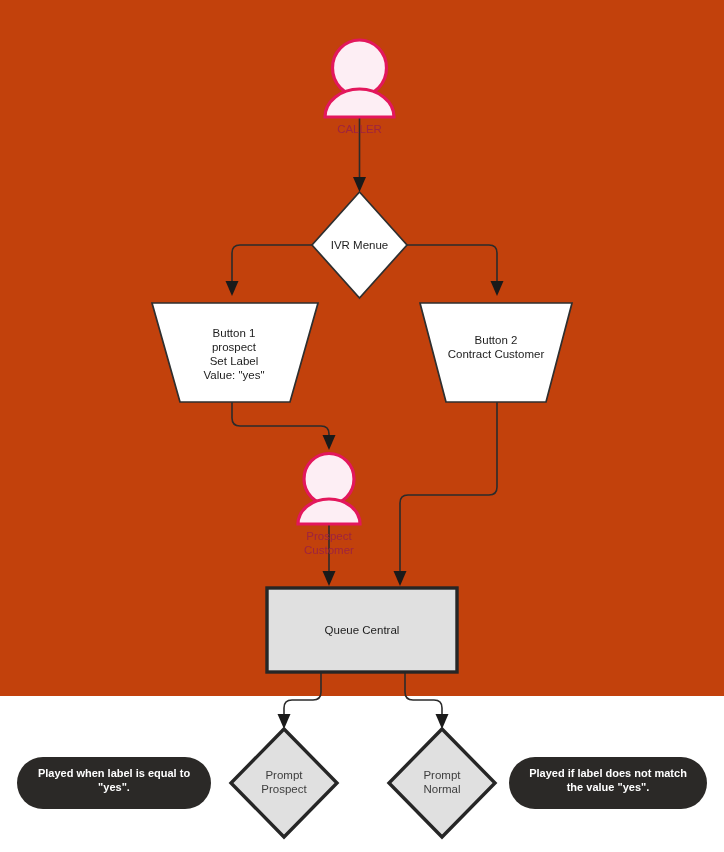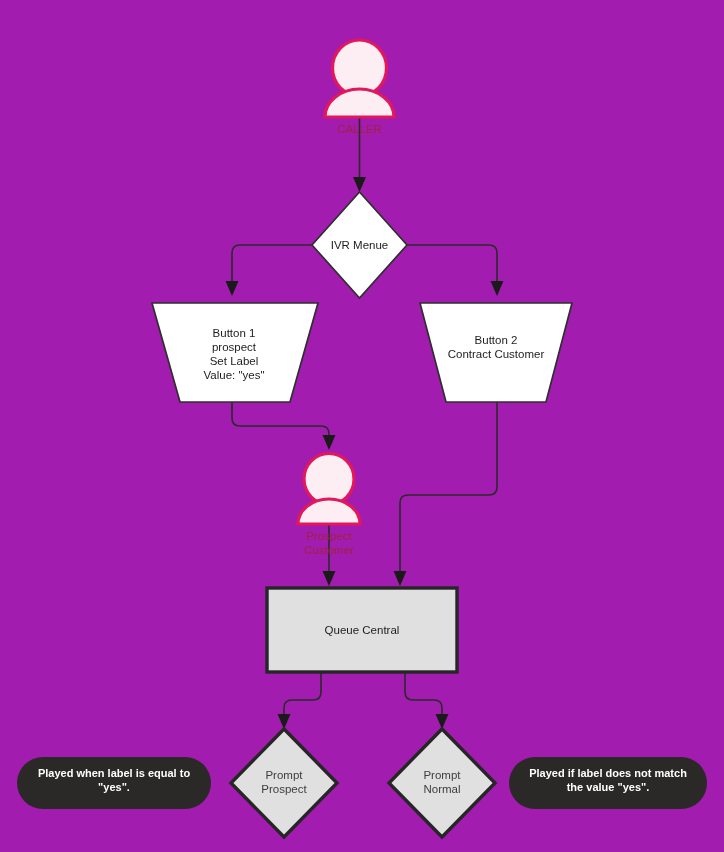--- a/index.html
+++ b/index.html
@@ -9,22 +9,22 @@
   }
   body {
     width: 724px;
     height: 852px;
     font-family: "Liberation Sans", sans-serif;
     overflow: hidden;
   }
   #canvas {
     position: relative;
     width: 724px;
-    height: 852px;
-    background: #a21caf;
+    height: 696px;
+    background: #c2410c;
   }
   svg.flow {
     position: absolute;
     top: 0;
     left: 0;
     width: 724px;
     height: 852px;
   }
   .edge {
     fill: none;

